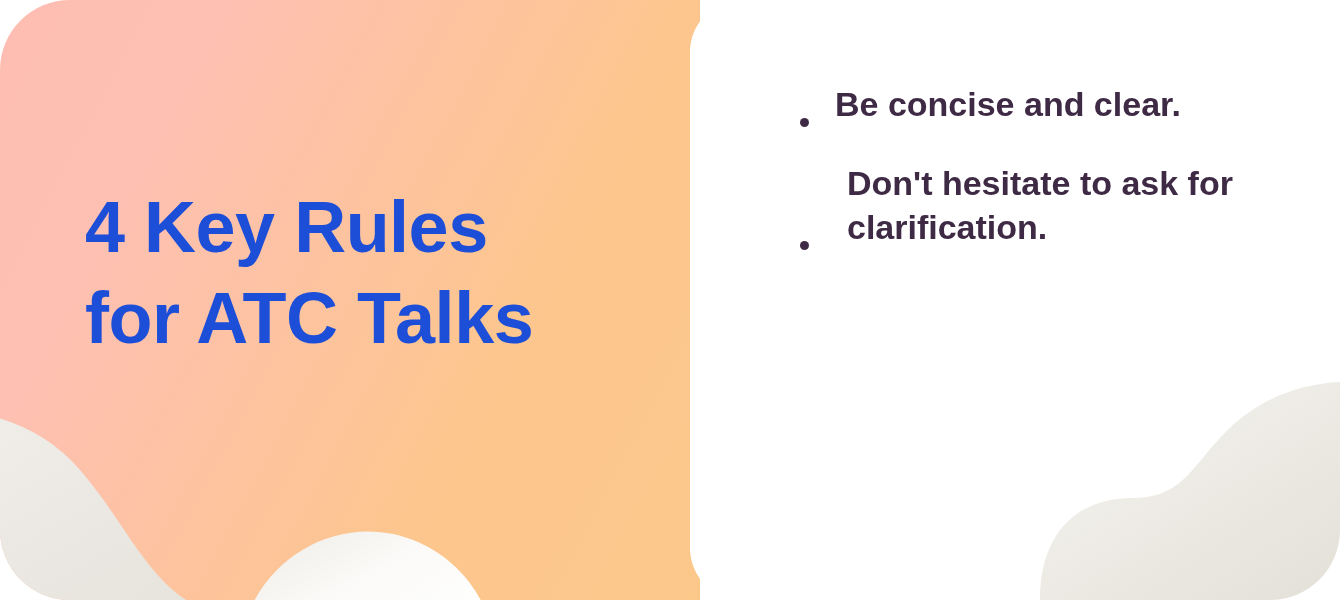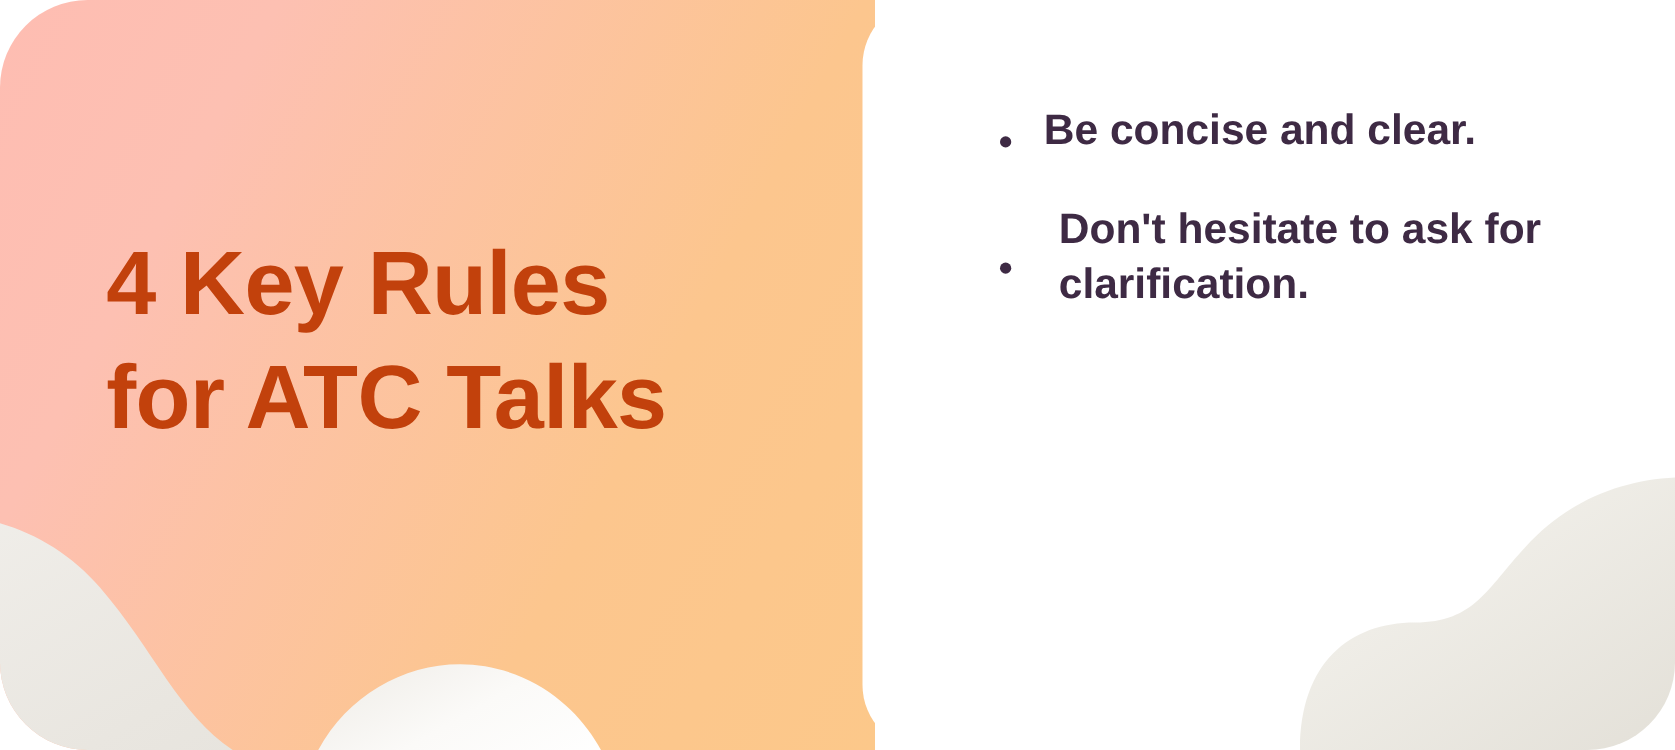--- a/index.html
+++ b/index.html
@@ -68,42 +68,42 @@
     width: 300px;
     height: 220px;
   }
 
   
   .title-block {
     position: absolute;
     left: 85px;
     top: 182px;
     width: 600px;
-    color: #c2410c;
+    color: #1d4ed8;
     font-size: 72px;
     font-weight: bold;
     line-height: 1.26;
     letter-spacing: -0.5px;
     white-space: pre-line;
   }
 
   
   .bullet-list {
     position: absolute;
     left: 110px;
     top: 82px;
     width: 460px;
     list-style: none;
     margin: 0;
     padding: 0;
   }
   .bullet-item {
     position: relative;
     display: flex;
-    align-items: center;
+    align-items: flex-end;
     color: #3E2A44;
     font-size: 34px;
     font-weight: bold;
     line-height: 1.31;
     margin-bottom: 34px;
   }
   .bullet-item:last-child { margin-bottom: 0; gap: 12px; }
 
   .bullet-dot {
     flex: 0 0 auto;

